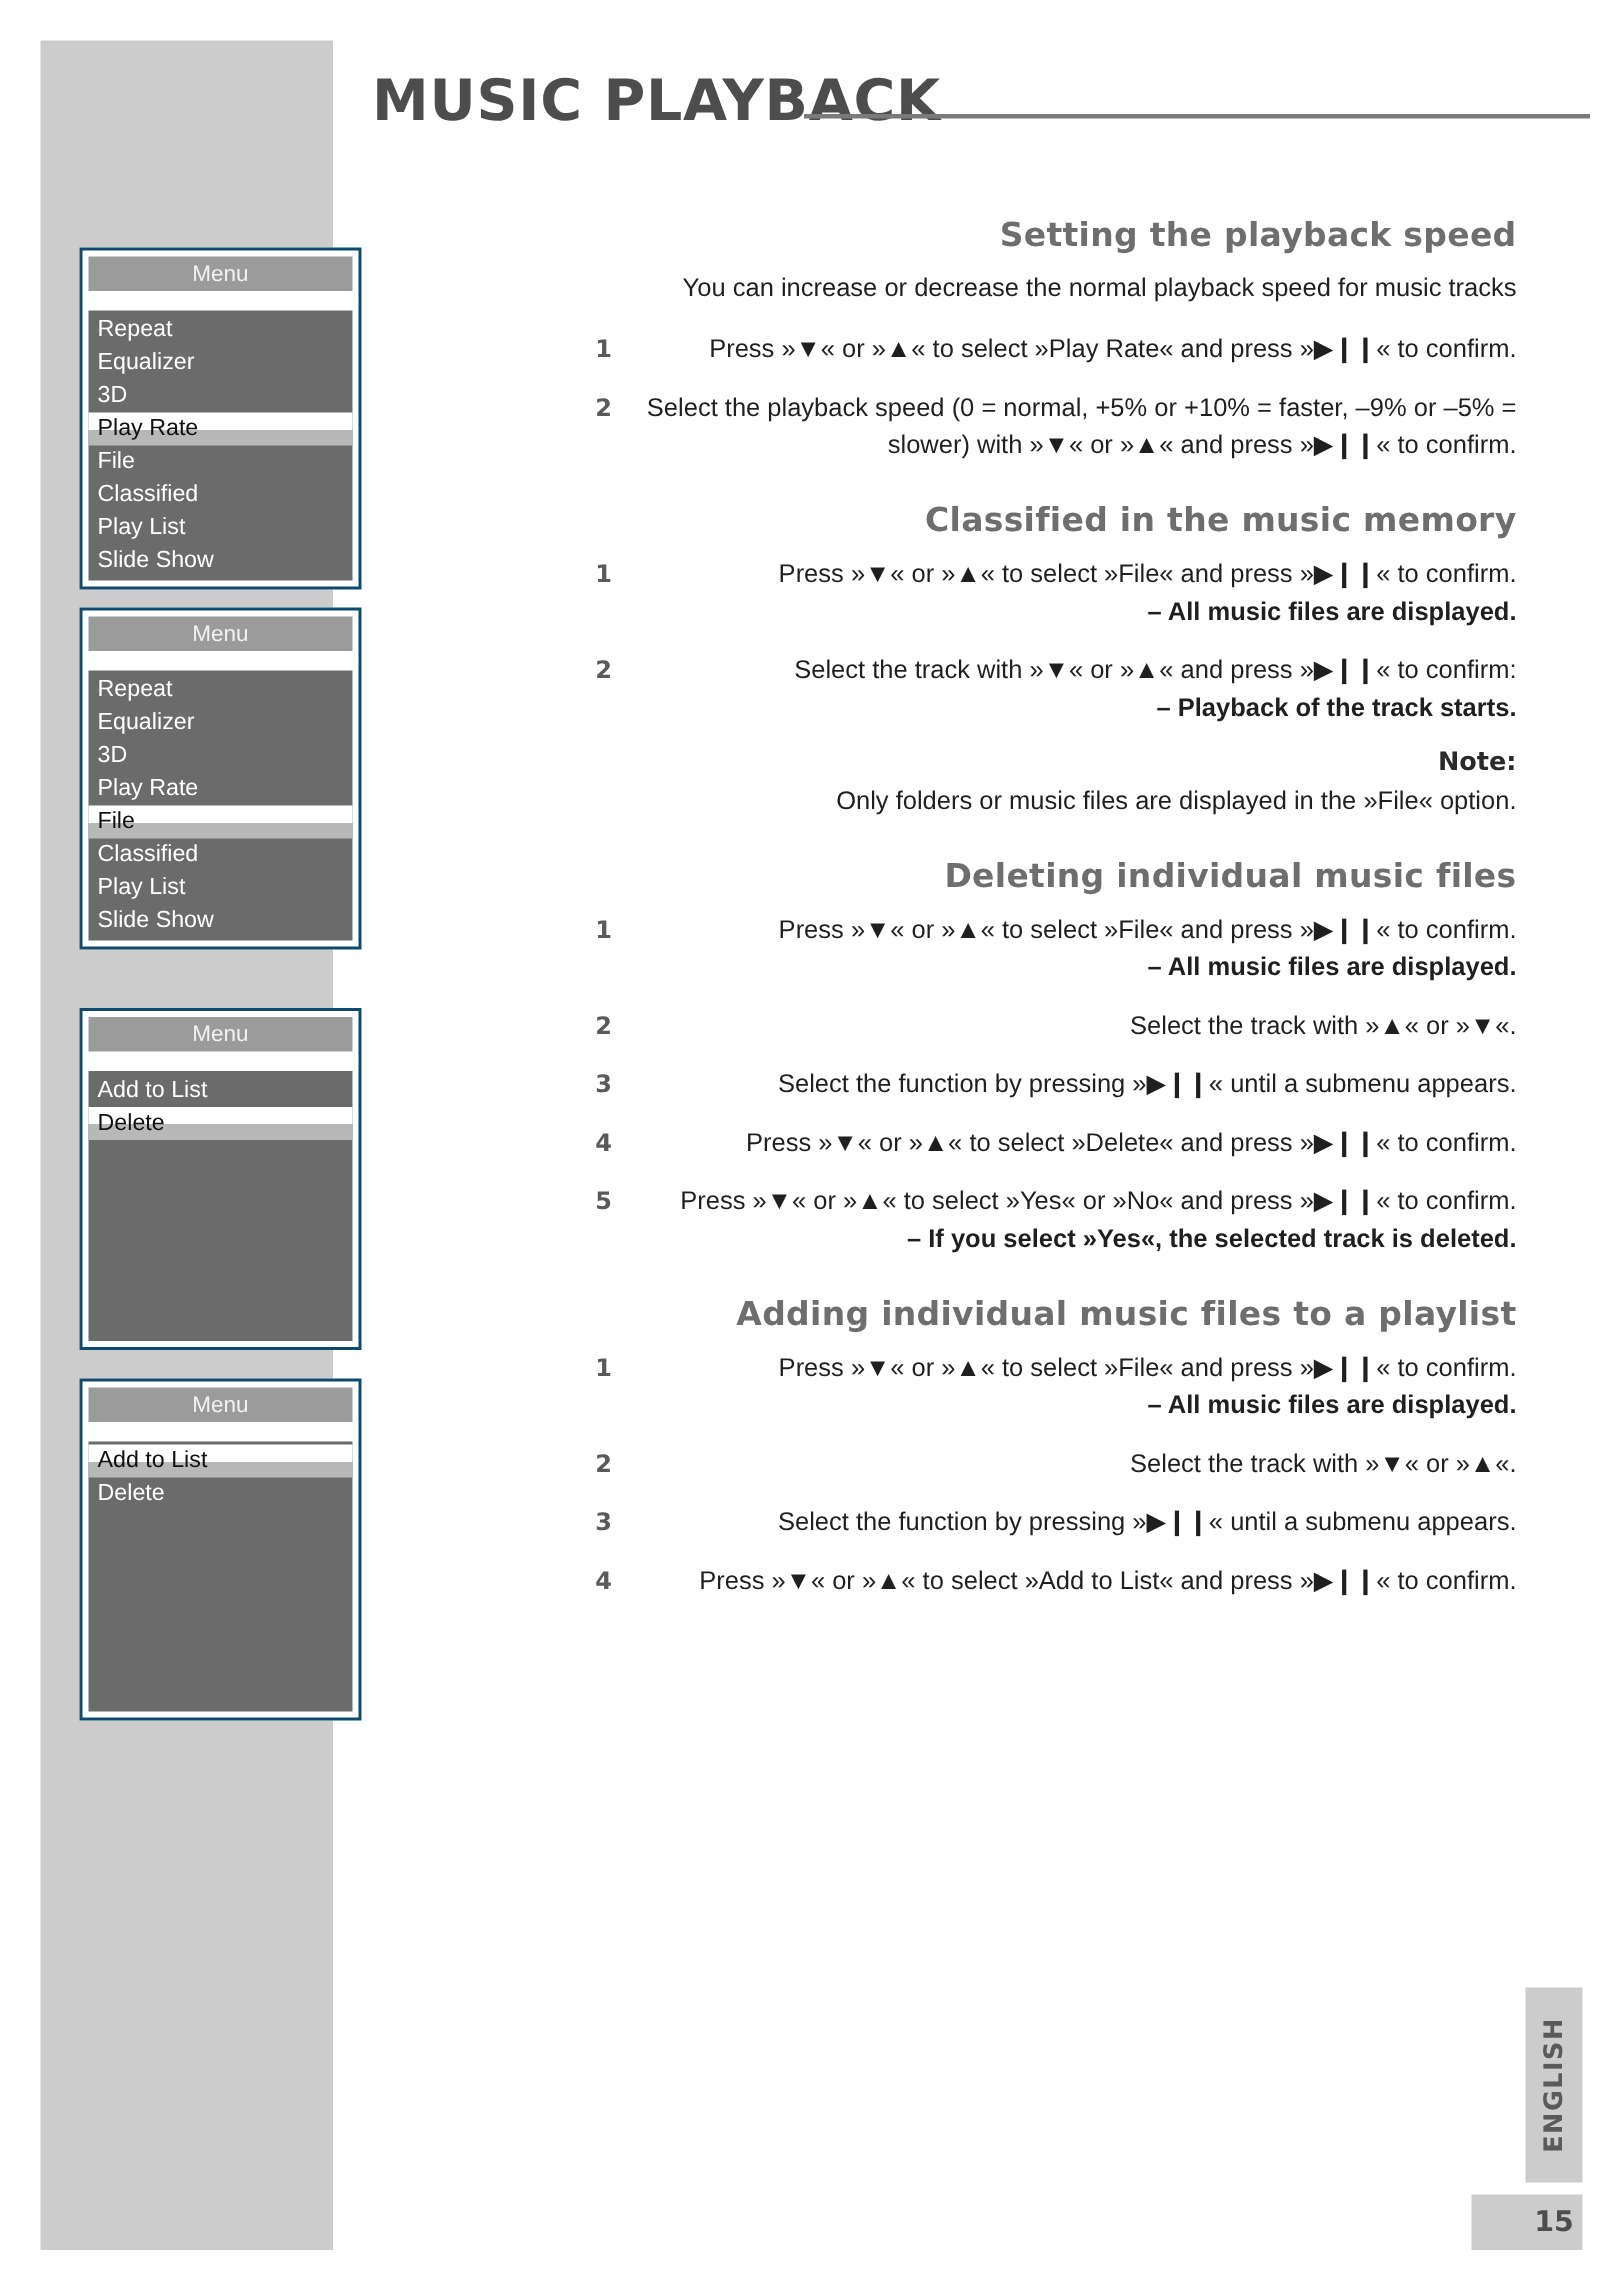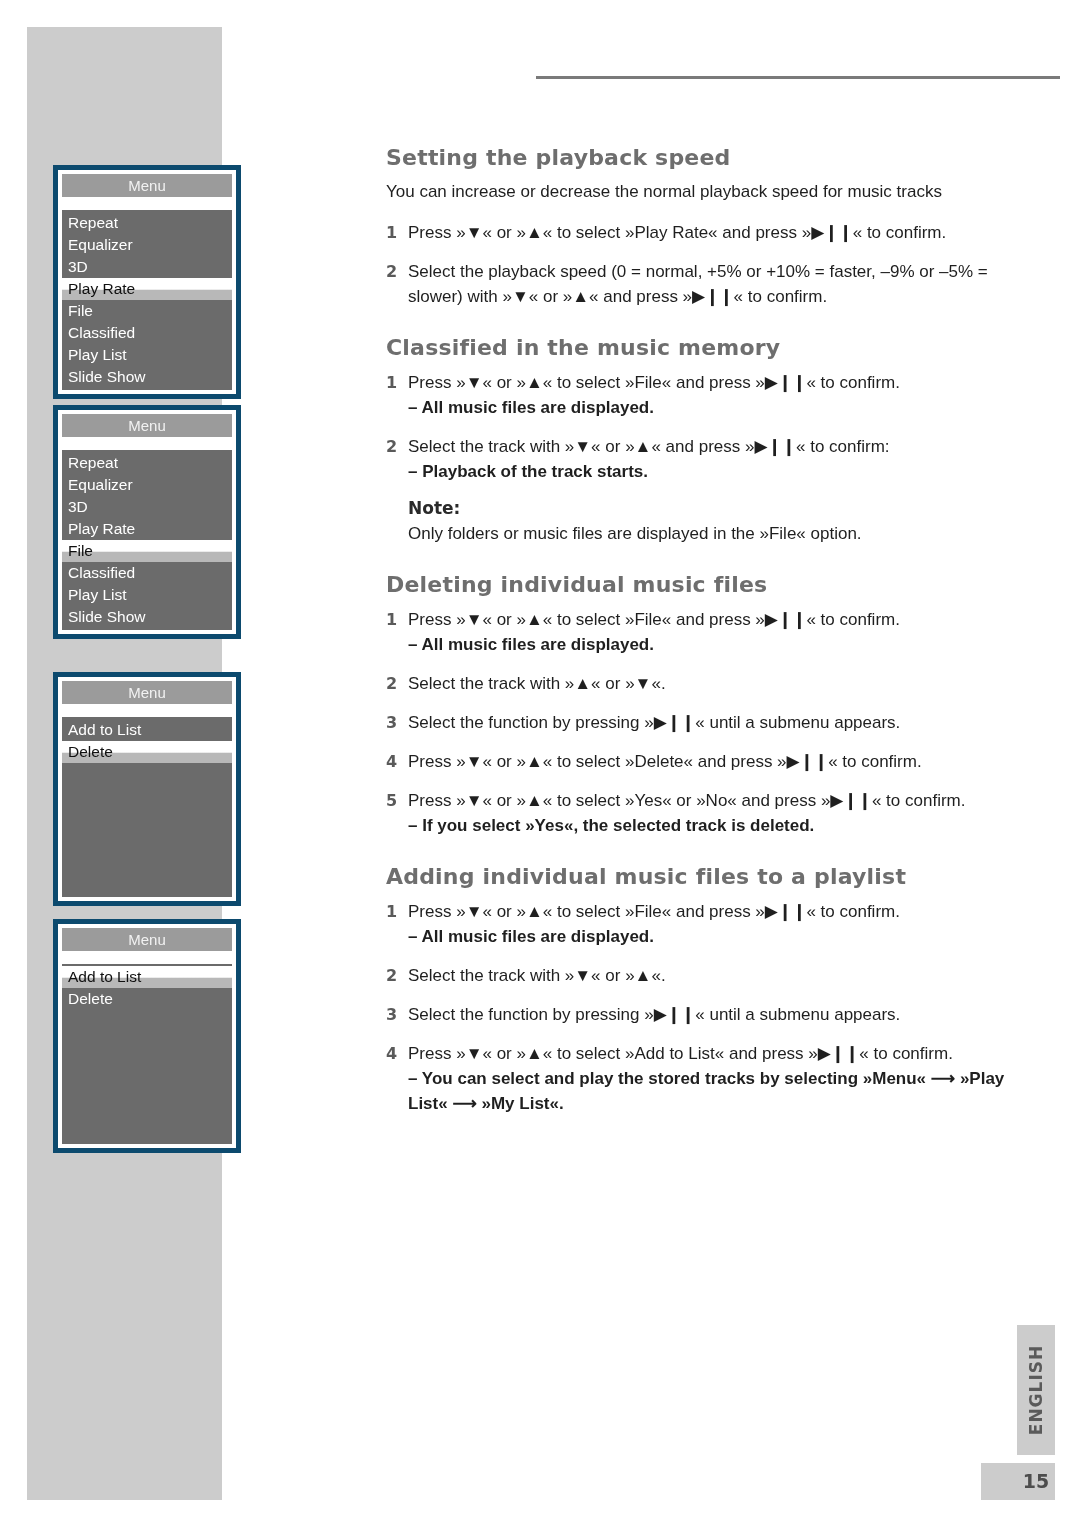--- a/index.html
+++ b/index.html
@@ -53,21 +53,21 @@
     height: 3px;
     background: #7a7a7a;
   }
 
   
   .osd {
     position: absolute;
     left: 53px;
     width: 188px;
     background: #ffffff;
-    border: 5px solid #0c4a6e;
+    border: 2px solid #0c4a6e;
     box-sizing: border-box;
     padding: 4px;
   }
   .osd-title {
     background: #9b9b9b;
     color: #f2f2f2;
     font-size: 15px;
     text-align: center;
     line-height: 23px;
     height: 23px;
@@ -111,21 +111,21 @@
   }
 
   h2.sect {
     font-family: "DejaVu Sans", sans-serif;
     font-size: 22px;
     font-weight: bold;
     color: #6e6e6e;
     margin: 0 0 10px 0;
     letter-spacing: 0.2px;
   }
-  .sect-block { margin-bottom: 26px; }
+  .sect-block { margin-bottom: 26px; text-align: right; }
 
   p.lead {
     font-size: 17px;
     line-height: 24px;
     margin: 0 0 16px 0;
     color: #1f1f1f;
   }
 
   .step {
     display: flex;
@@ -197,20 +197,21 @@
     color: #4d4d4d;
     padding-left: 36px;
   }
 </style>
 </head>
 <body>
 
 <div id="left-band"></div>
 
 <div id="page-header">
+  <div id="page-title">MUSIC PLAYBACK</div>
   <div id="header-rule"></div>
 </div>
 
 <div class="osd" id="osd-1">
     <div class="osd-title">Menu</div>
     <div class="osd-body">
       <div class="osd-item">Repeat</div>
       <div class="osd-item">Equalizer</div>
       <div class="osd-item">3D</div>
       <div class="osd-item sel">Play Rate</div>
@@ -318,21 +319,21 @@
       <div class="step">
         <div class="num">2</div>
         <div class="txt"><span>Select the track with »▼« or »▲«.</span></div>
       </div>
       <div class="step">
         <div class="num">3</div>
         <div class="txt"><span>Select the function by pressing »▶❙❙« until a submenu appears.</span></div>
       </div>
       <div class="step">
         <div class="num">4</div>
-        <div class="txt"><span>Press »▼« or »▲« to select »Add to List« and press »▶❙❙« to confirm.</span><span class="sub">– You can select and play the stored tracks by selecting »Menu« ⟶ »Play List« ⟶ »My List«.</span></div>
+        <div class="txt"><span>Press »▼« or »▲« to select »Add to List« and press »▶❙❙« to confirm.</span></div>
       </div>
     </div>
   </div>
 
 <div id="lang-tab">
   <span>ENGLISH</span>
 </div>
 <div id="page-num">15</div>
 
 </body></html>

